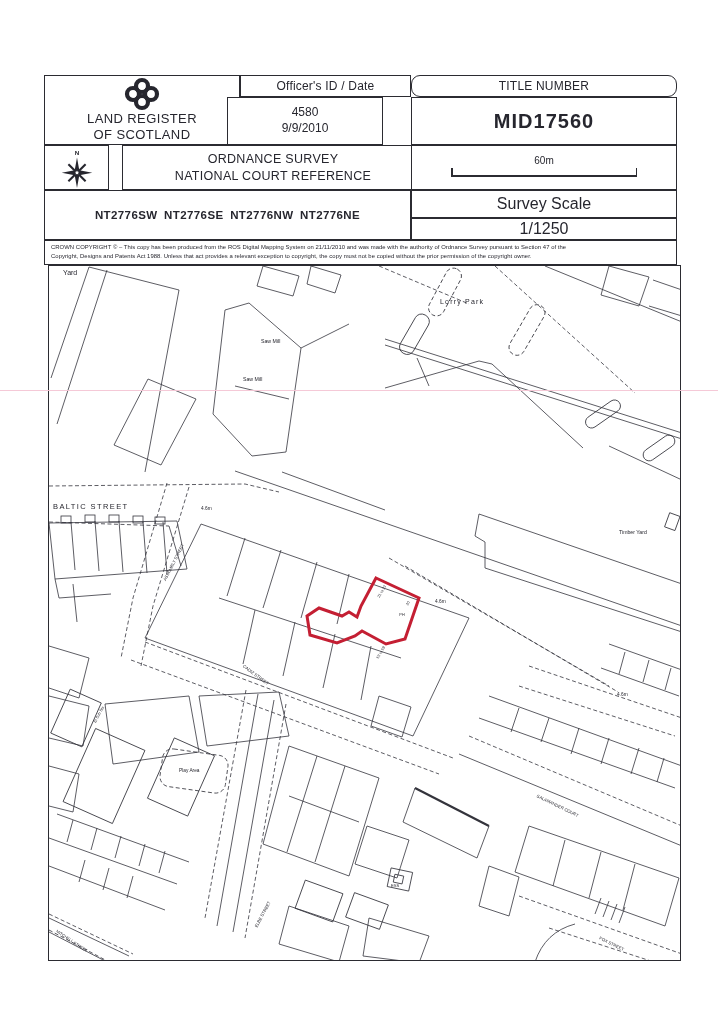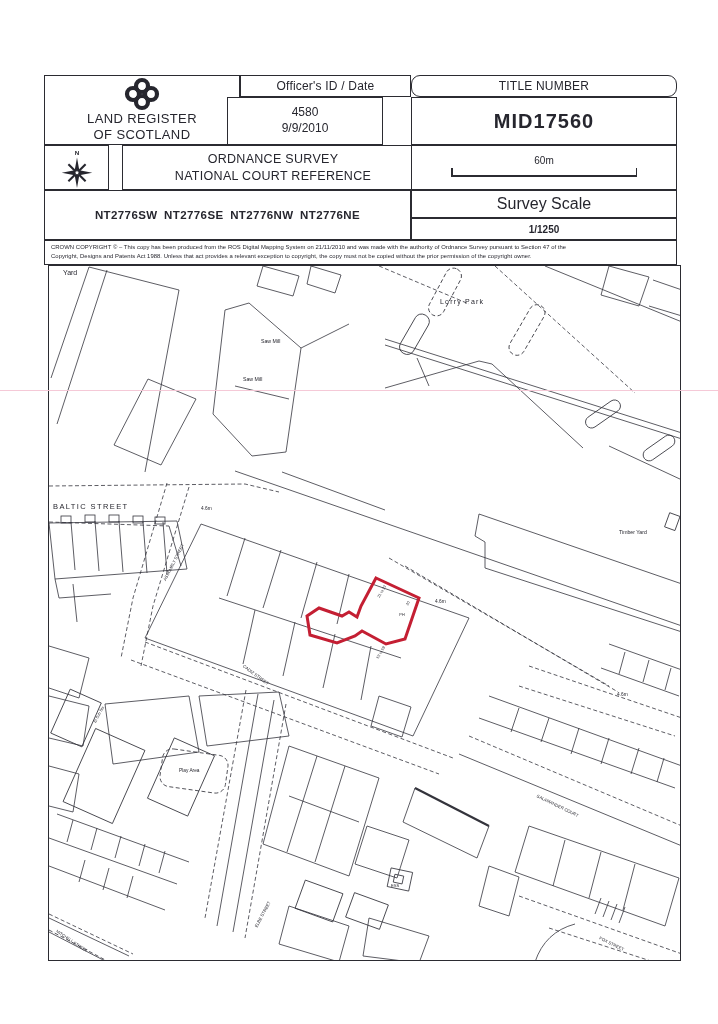--- a/index.html
+++ b/index.html
@@ -8,21 +8,21 @@
   .cell{position:absolute;box-sizing:border-box;border:1.6px solid #2b2b31;background:#fff;
         display:flex;align-items:center;justify-content:center;text-align:center;}
   .col{flex-direction:column;}
   .lbl{font-size:12px;letter-spacing:.2px;}
   .big{font-size:20px;font-weight:bold;letter-spacing:1px;}
   .org{font-size:13px;letter-spacing:.4px;line-height:1.2;}
   .os{font-size:12.5px;letter-spacing:.3px;line-height:1.3;}
   .nt{font-size:11.5px;font-weight:bold;letter-spacing:.4px;word-spacing:3px;}
   .val{font-size:12px;line-height:1.3;}
   .ss{font-size:16px;}
-  .sv{font-size:10px;font-weight:bold;}
+  .sv{font-size:16px;}
   .copy{font-size:5.9px;line-height:1.6;text-align:left;letter-spacing:.05px;
         align-items:flex-start;justify-content:flex-start;padding:2px 6px;display:block;}
   .scalewrap{position:relative;width:100%;height:100%;}
   .sbar{position:absolute;left:39px;top:29px;width:186px;height:1.6px;background:#2b2b31;}
   .stick{position:absolute;top:22px;width:1.6px;height:9px;background:#2b2b31;}
   .slab{position:absolute;left:39px;top:9px;width:186px;text-align:center;font-size:10px;}
   .mapbox{position:absolute;left:48px;top:265px;width:633px;height:696px;box-sizing:border-box;
           border:1.6px solid #2b2b31;overflow:hidden;}
   .fold{position:absolute;left:0;top:390px;width:718px;height:1.4px;background:#f4c6d5;opacity:.95;}
   svg text{font-family:"Liberation Sans",sans-serif;fill:#26262e;}

